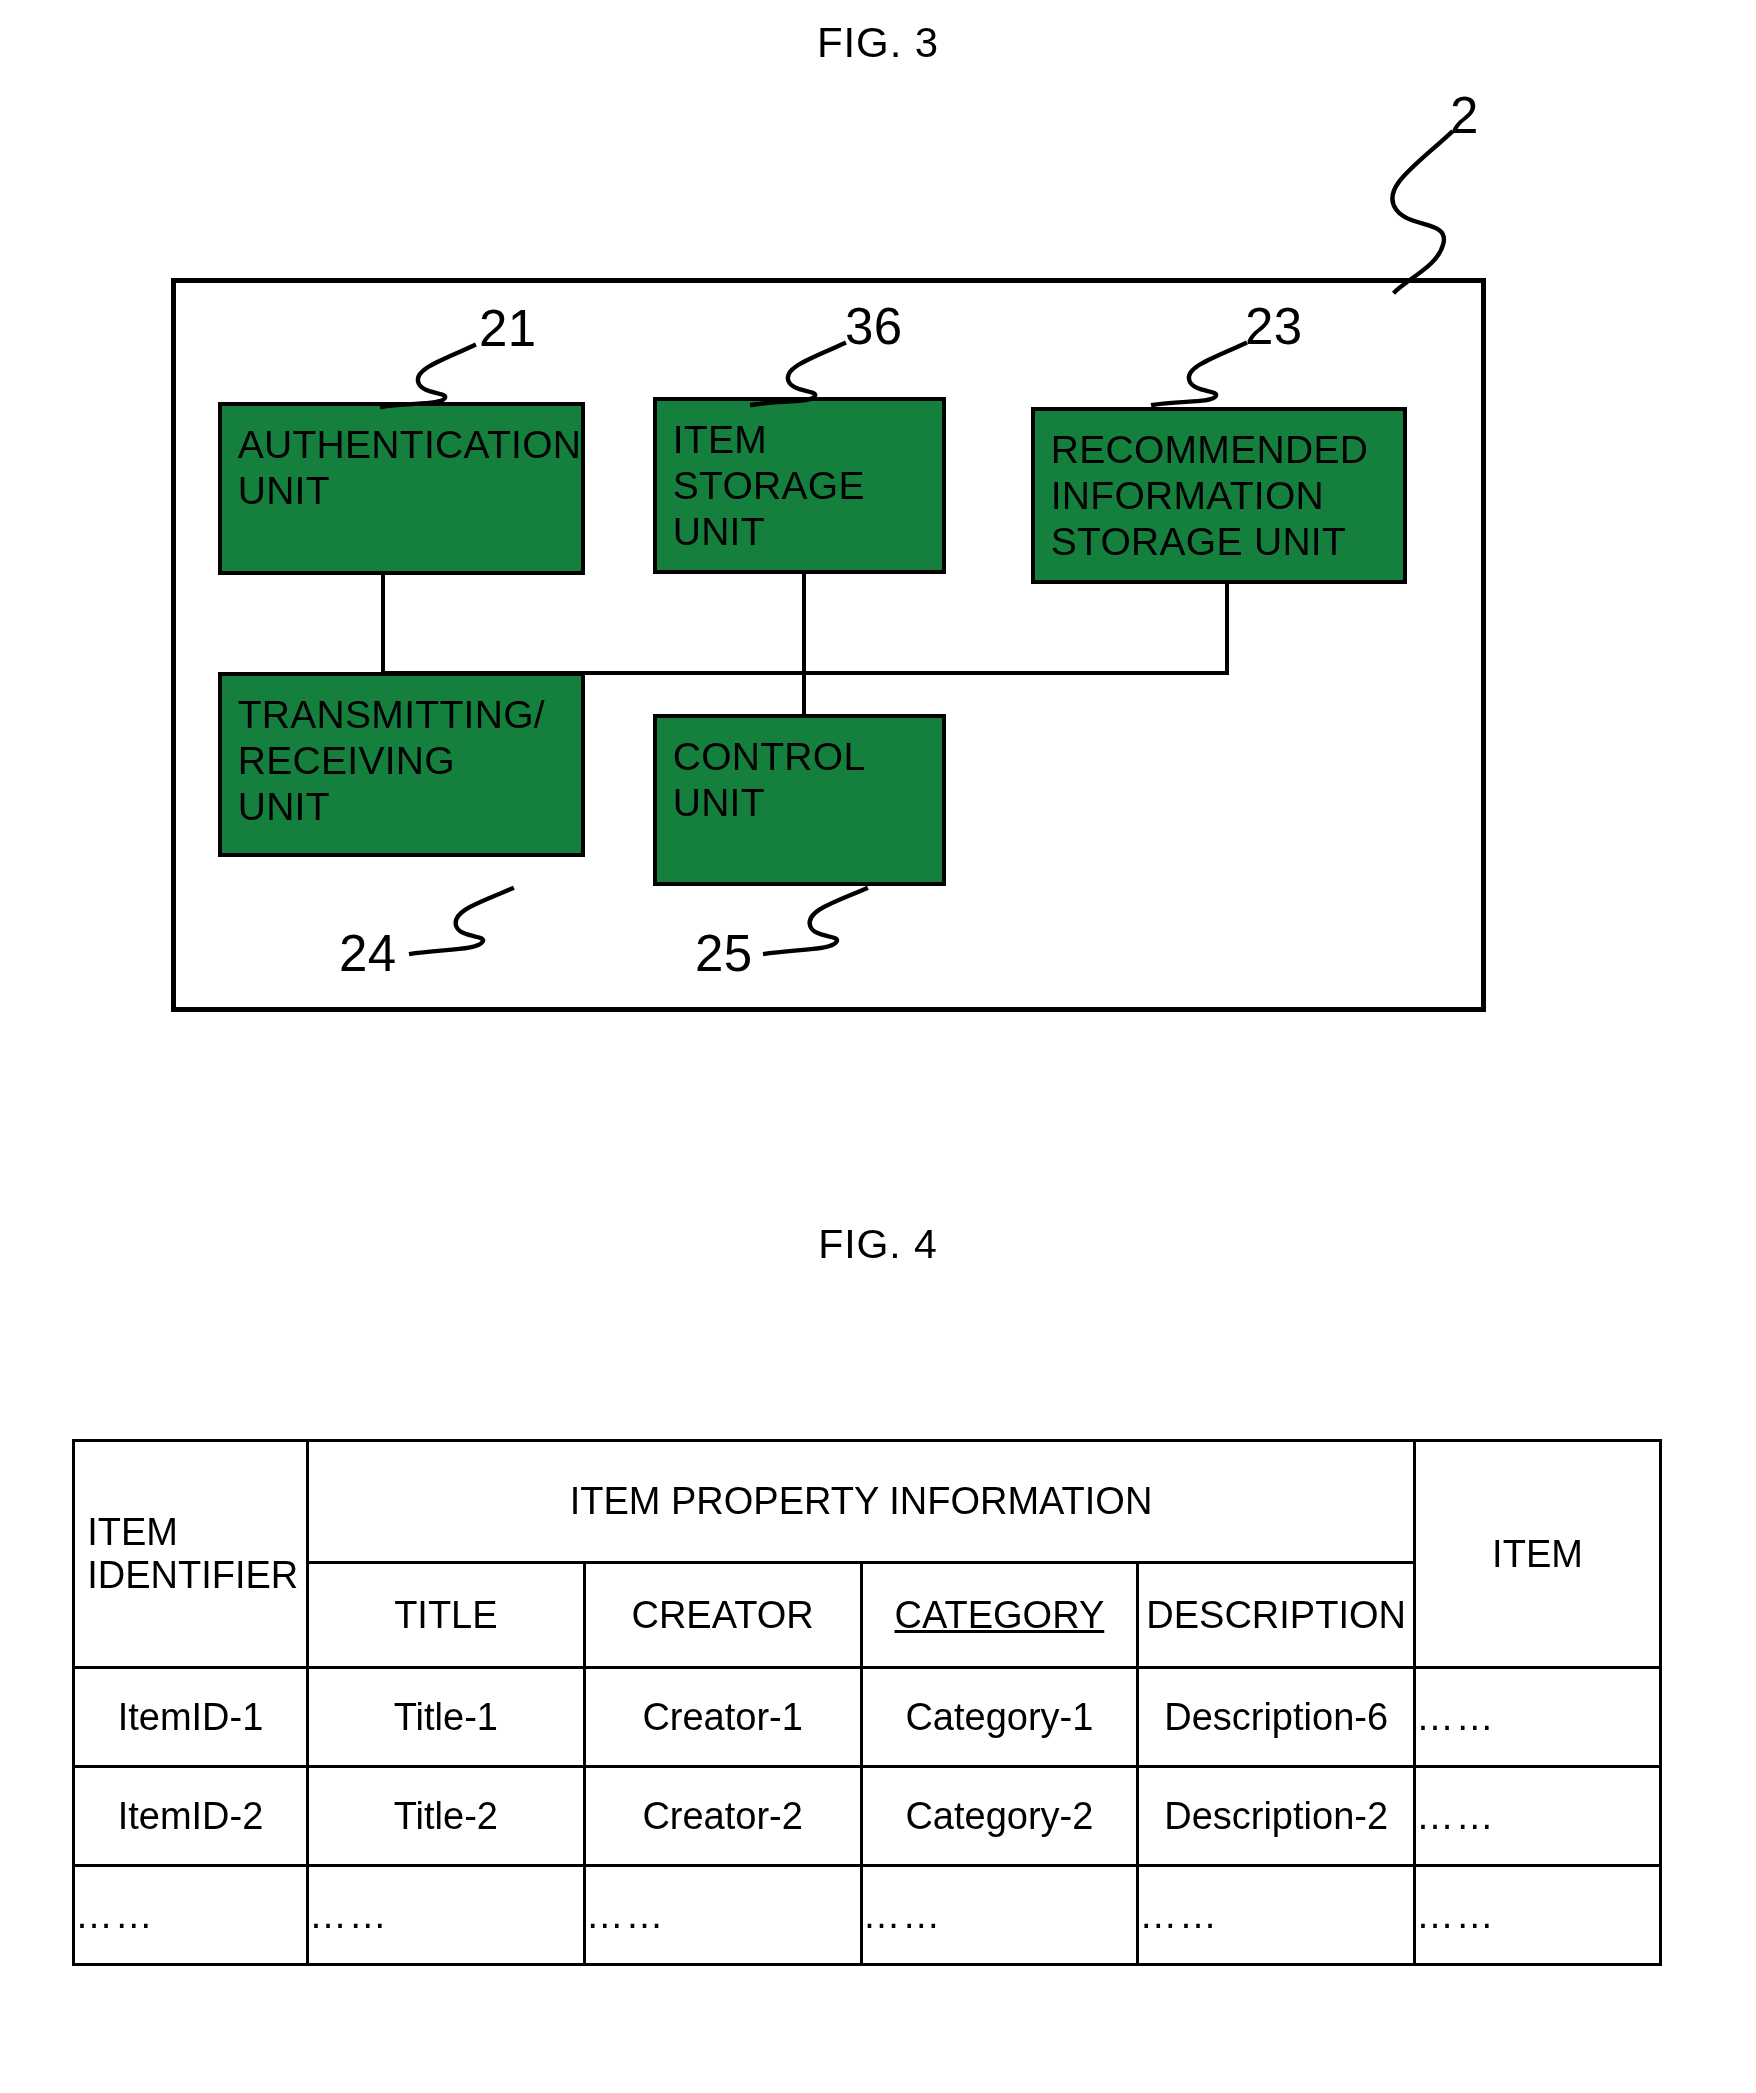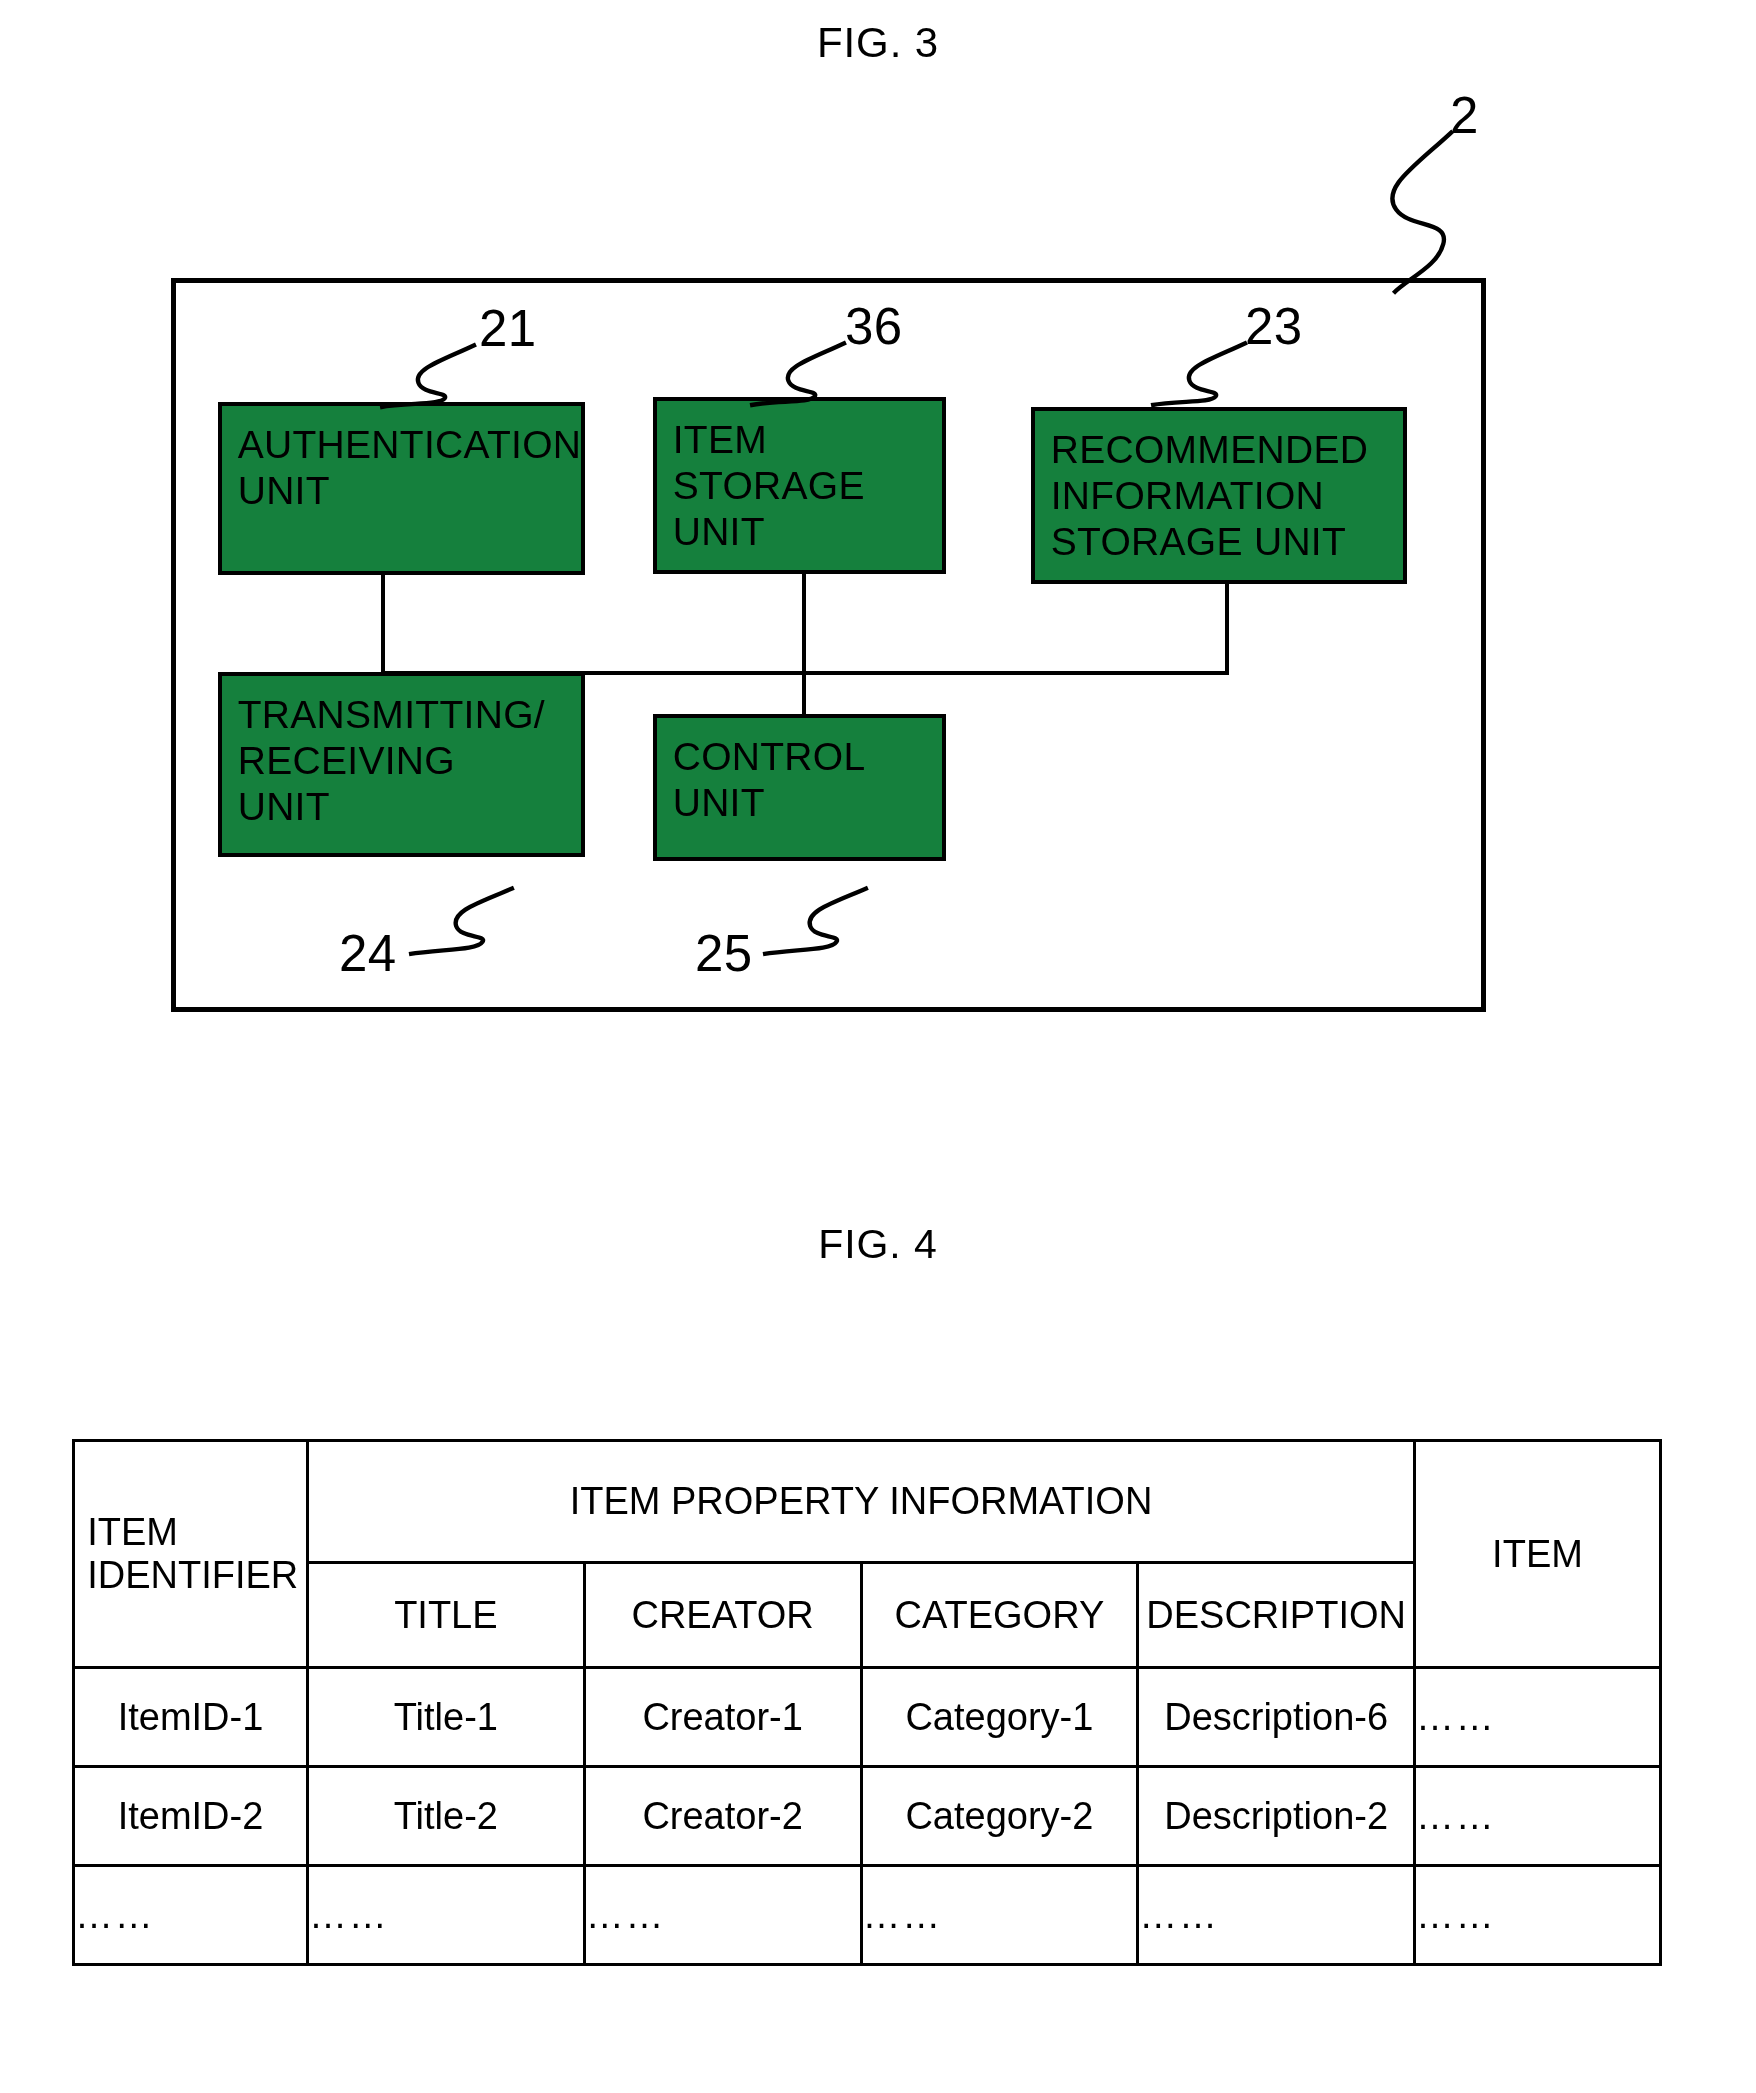--- a/index.html
+++ b/index.html
@@ -48,21 +48,21 @@
     letter-spacing: 0.3px;
   }
 
   
   #blk-21 { left: 218px; top: 402px; width: 367px; height: 173px; }
   #blk-22 { left: 653px; top: 397px; width: 293px; height: 177px; }
   #blk-23 { left: 1031px; top: 397px; width: 376px; height: 177px; margin-top: 10px; }
 
   
   #blk-24 { left: 218px; top: 672px; width: 367px; height: 185px; }
-  #blk-25 { left: 653px; top: 714px; width: 293px; height: 147px; }
+  #blk-25 { left: 653px; top: 714px; width: 293px; height: 172px; }
 
   
   .wire {
     position: absolute;
     background: #000;
   }
   .wire-v { width: 4.4px; }
   .wire-h { height: 4.4px; }
 
   
@@ -109,21 +109,21 @@
   td.h-id       { width: 231px; text-align: left;   }
   td.h-prop     { text-align: center; }
   td.h-item     { width: 243px; text-align: center; }
   td.h-sub      { text-align: center; }
   td.c-data     { text-align: center; }
   td.c-dots     { text-align: left; padding-left: 38px; letter-spacing: 1.7px; }
   td.c-dots-row { text-align: left; padding-left: 30px; letter-spacing: 1.7px; }
 
   .colw-title    { width: 201px; }
   .colw-creator  { width: 251px; }
-  .colw-category { width: 262px; }
+  .colw-category { width: 262px; text-decoration: underline; }
   .colw-desc     { width: 402px; }
 
   .row-h1 { height: 122px; }
   .row-h2 { height: 105px; }
   .row-d  { height: 99px; }
 </style>
 </head>
 <body>
 
 <div id="fig3-title">FIG. 3</div>

